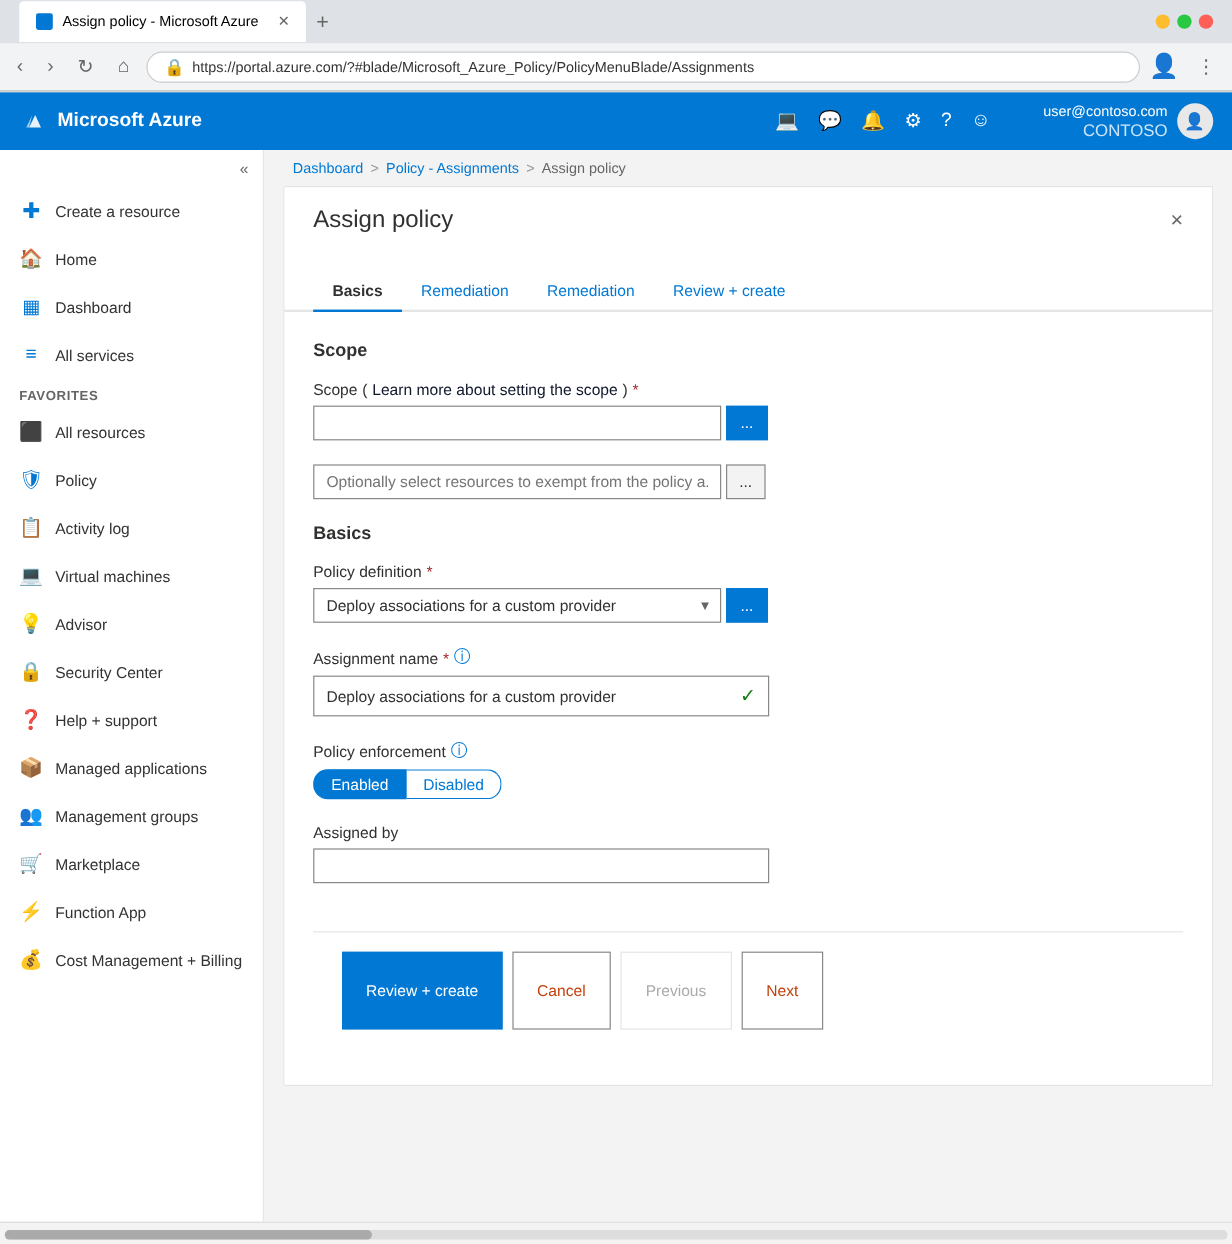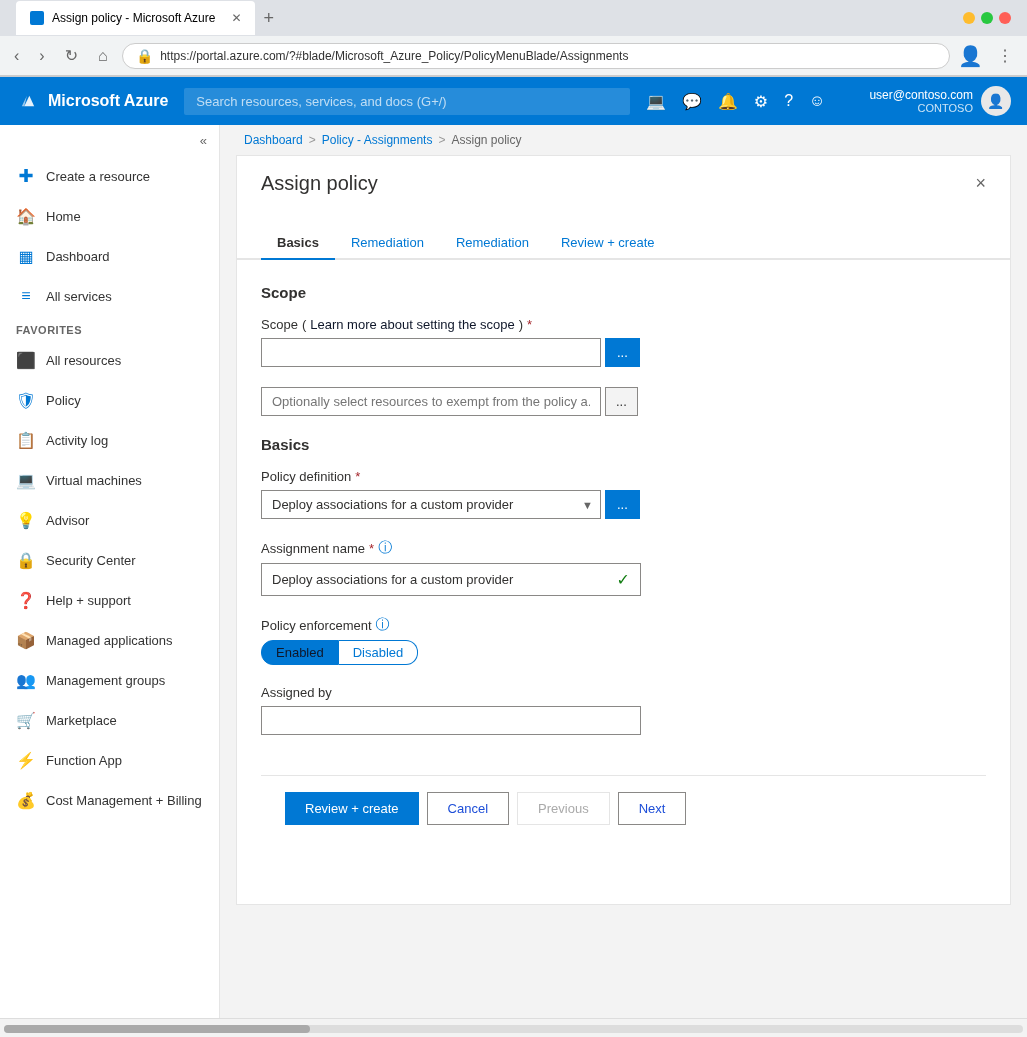--- a/index.html
+++ b/index.html
@@ -327,21 +327,21 @@
     .toggle-btn {
       padding: 4px 14px;
       border: 1px solid #0078d4;
       font-size: 13px;
       cursor: pointer;
       background: #fff;
       color: #0078d4;
     }
     .toggle-btn.active {
       background: #0078d4;
-      color: #0f172a;
+      color: #ffffff;
     }
     .toggle-btn:first-child { border-radius: 12px 0 0 12px; }
     .toggle-btn:last-child { border-radius: 0 12px 12px 0; border-left: none; }
 
     
     .panel-footer {
       position: absolute;
       bottom: 0;
       left: 0;
       right: 0;
@@ -354,23 +354,23 @@
     .btn-primary {
       background: #0078d4;
       color: white;
       border: none;
       padding: 8px 20px;
       font-size: 13px;
       cursor: pointer;
     }
     .btn-secondary {
       background: #fff;
-      color: #1d4ed8;
+      color: #c2410c;
       border: 1px solid #8a8886;
-      padding: 8px 20px;
+      padding: 24px 20px;
       font-size: 13px;
       cursor: pointer;
     }
     .btn-disabled {
       background: #fff;
       color: #aaa;
       border: 1px solid #e5e5e5;
       padding: 8px 20px;
       font-size: 13px;
       cursor: default;
@@ -449,32 +449,31 @@
 </div>
 
 <div class="azure-header">
   <div class="azure-logo">
     <svg class="azure-logo-icon" viewBox="0 0 96 96" fill="none" xmlns="http://www.w3.org/2000/svg">
       <path d="M33.1 69.4L53.4 27.2 72.7 69.4H33.1z" fill="#fff" opacity="0.9"></path>
       <path d="M23.3 69.4L43.6 27.2 33.1 69.4H23.3z" fill="#fff" opacity="0.6"></path>
     </svg>
     <span>Microsoft Azure</span>
   </div>
-  <input class="search-box" type="text" placeholder="Search resources, services, and docs (G+/)" style="">
   <div class="header-icons">
     <span class="header-icon">💻</span>
     <span class="header-icon">💬</span>
     <span class="header-icon">🔔</span>
     <span class="header-icon">⚙</span>
     <span class="header-icon">?</span>
     <span class="header-icon">☺</span>
     <div class="user-info">
       <div style="text-align:right;">
         <div style="font-size:12px;margin-left:28px;">user@contoso.com</div>
-        <div style="font-size:11px; opacity:0.8;">CONTOSO</div>
+        <div style="font-size:14px; opacity:0.8;">CONTOSO</div>
       </div>
       <div class="user-avatar">👤</div>
     </div>
   </div>
 </div>
 
 <div class="main-layout">
 
   <div class="sidebar">
     <div class="sidebar-collapse-btn">

